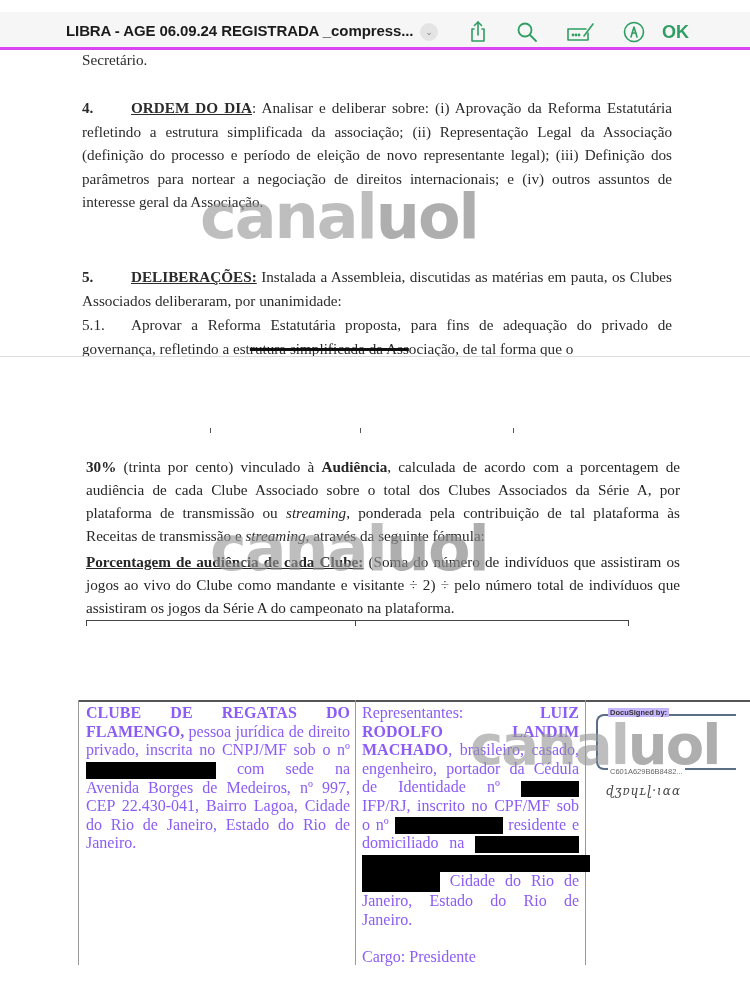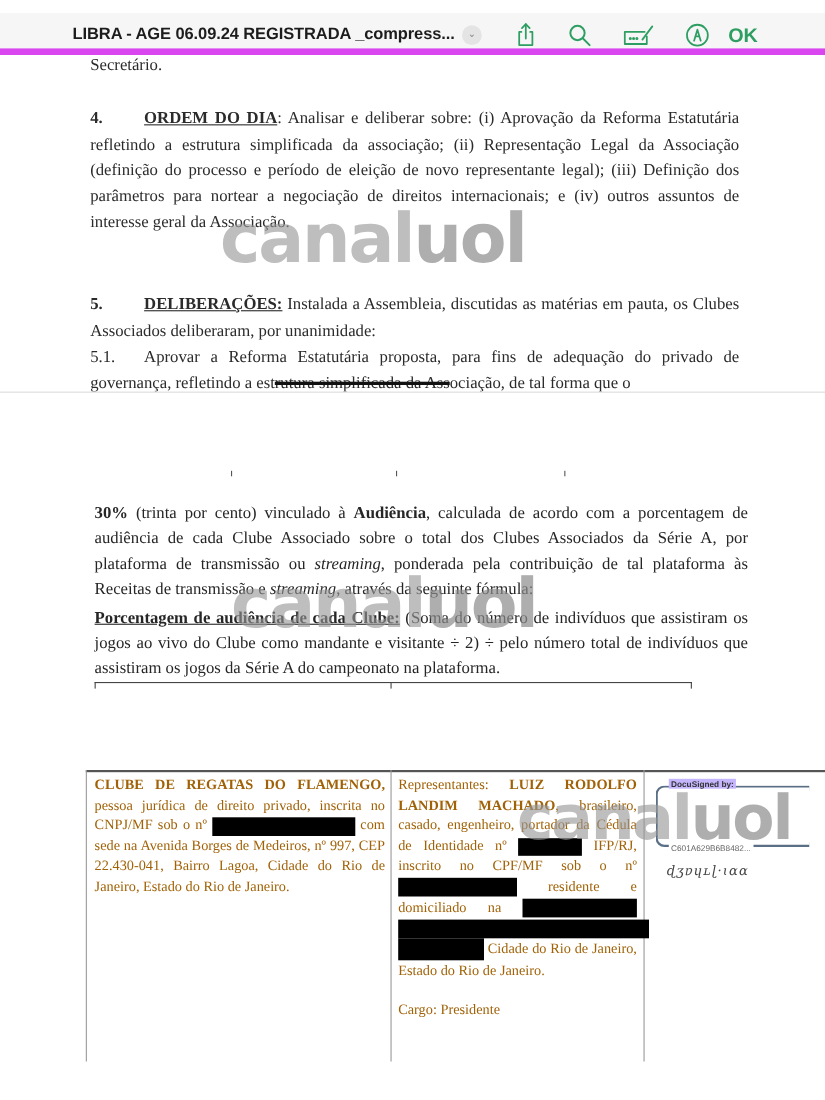--- a/index.html
+++ b/index.html
@@ -1,21 +1,21 @@
 <!DOCTYPE html>
 <html><head>
 <meta charset="utf-8">
 <style>
   * { box-sizing: border-box; margin: 0; padding: 0; }
   html, body { width: 750px; height: 1000px; background: #ffffff; overflow: hidden; }
   body { position: relative; font-family: "Liberation Serif", serif; color: #2a2a2a; }
 
   .topbar {
     position: absolute; left: 0; top: 12px; width: 750px; height: 38px;
-    background: #f6f6f6; border-bottom: 6px solid #d946ef;
+    background: #f6f6f6; border-bottom: 3px solid #d946ef;
     display: flex; align-items: center;
   }
   .topbar .title {
     position: absolute; left: 66px; top: 10px;
     font-family: "Liberation Sans", sans-serif; font-size: 15px; font-weight: bold;
     color: #1c1c1c; letter-spacing: -0.1px; white-space: nowrap;
   }
   .topbar .chev {
     position: absolute; left: 420px; top: 11px; width: 18px; height: 18px; border-radius: 50%;
     background: #e4e4e4; color: #888; font-family: "DejaVu Sans", sans-serif; font-size: 9px;
@@ -44,21 +44,21 @@
 
   .tick { position: absolute; top: 428px; width: 1px; height: 5px; background: #555; }
 
   .tabletop { position: absolute; left: 86px; top: 620px; width: 543px; height: 1px; background: #444; }
   .tabletop-l { position: absolute; left: 86px; top: 620px; width: 1px; height: 6px; background: #444; }
   .tabletop-m { position: absolute; left: 355px; top: 620px; width: 1px; height: 6px; background: #444; }
   .tabletop-r { position: absolute; left: 628px; top: 620px; width: 1px; height: 6px; background: #444; }
 
   .sig-table-top { position: absolute; left: 78px; top: 700px; width: 672px; height: 2px; background: #555; }
   .vline { position: absolute; width: 1px; background: #999; }
-  .cell { position: absolute; font-size: 13px; line-height: 18.6px; text-align: justify; color: #a16207; }
+  .cell { position: absolute; font-size: 16px; line-height: 18.6px; text-align: justify; color: #8b5cf6; }
   .cell b { font-weight: bold; }
   .redact { display: inline-block; background: #000; vertical-align: middle; }
 
   .docusign {
     position: absolute; left: 596px; top: 714px; width: 140px; height: 56px;
     border-left: 2px solid #5a6f86; border-top: 2px solid #5a6f86; border-bottom: 2px solid #5a6f86;
     border-radius: 8px 0 0 8px;
     border-right: none;
   }
   .docusign .ds-label { position: absolute; left: 10px; top: -8px; background: #c4b5fd; padding: 0 2px; font-family: "Liberation Sans", sans-serif; font-size: 7.5px; font-weight: bold; color: #333; }

